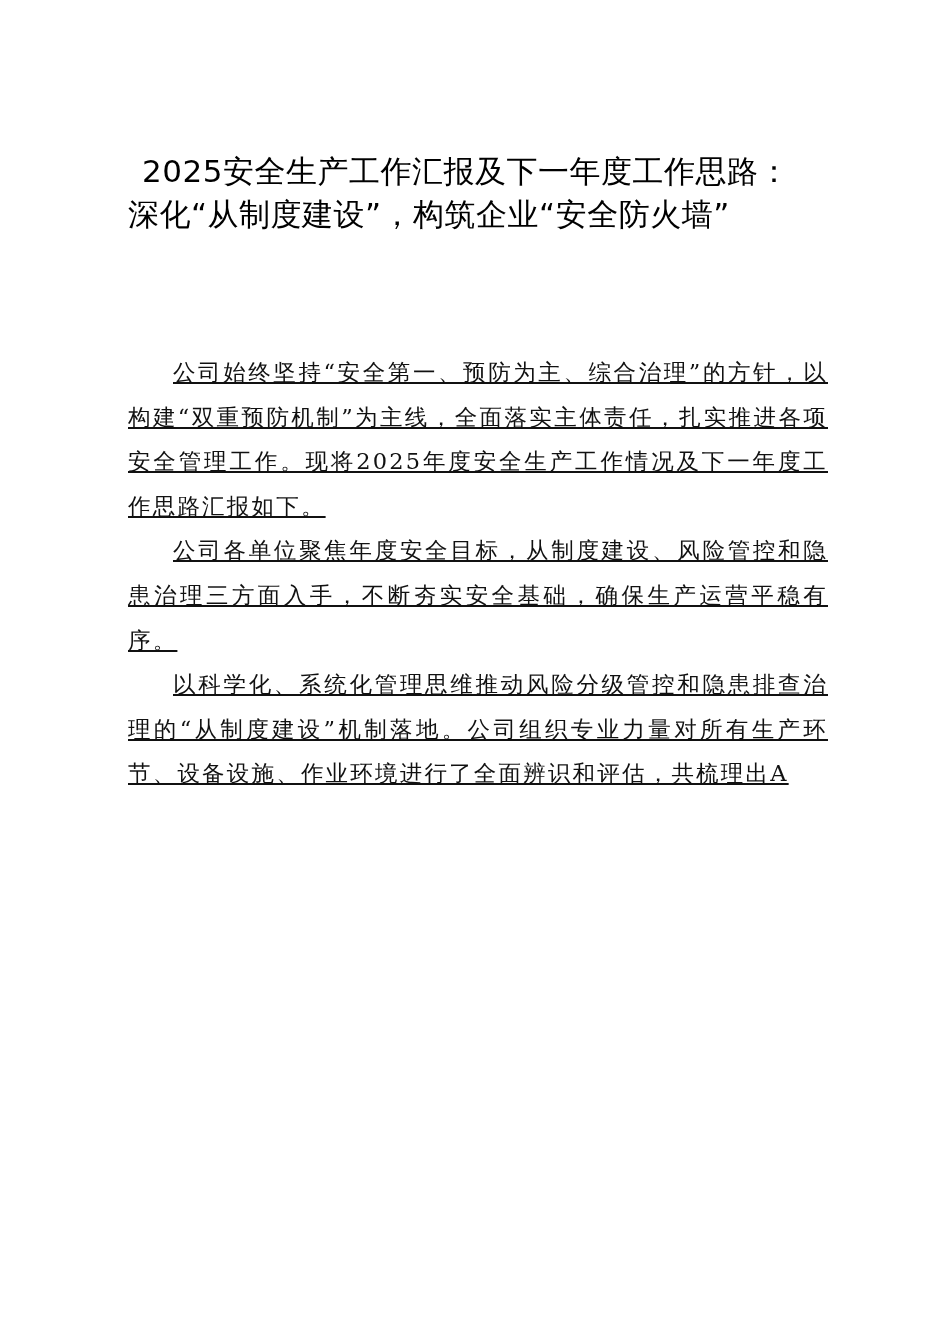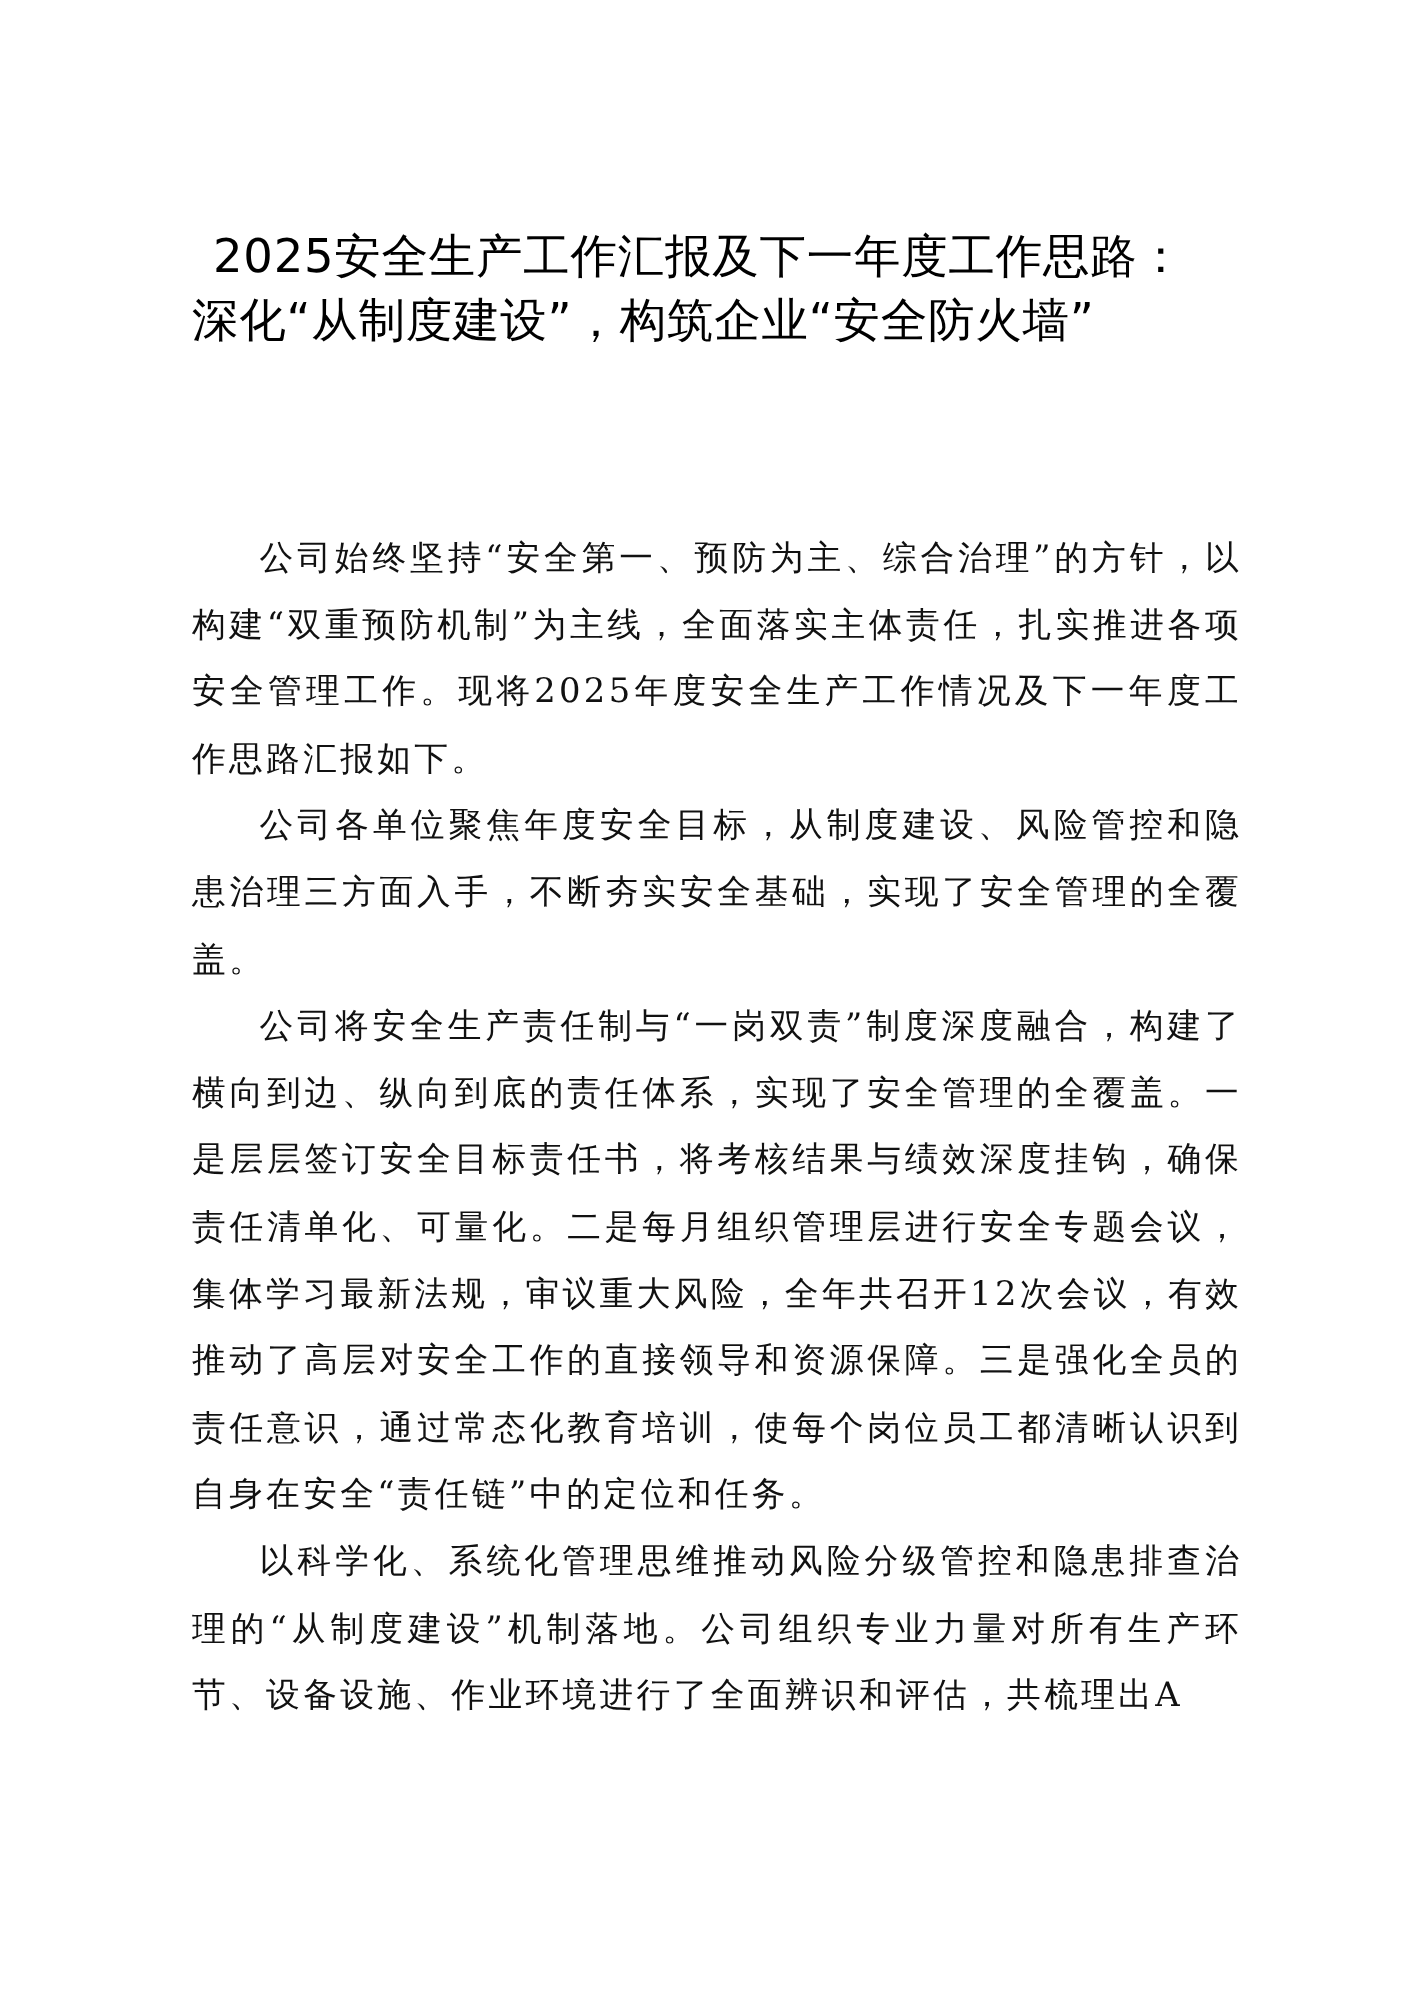--- a/index.html
+++ b/index.html
@@ -44,35 +44,35 @@
     .body {
       position: absolute;
       left: 128px;
       top: 350px;
       width: 700px;
       font-family: "DejaVu Serif", "Liberation Serif", serif;
       font-size: 22.5px;
       line-height: 44.6px;
       color: #111111;
       letter-spacing: 2.2px;
+      text-decoration: underline;
     }
     .para {
       margin: 0;
       text-indent: 2em;
       text-align: justify;
     }
   </style>
 </head>
 <body>
 
 <div class="page">
   <div class="title">
     <span class="line1">2025安全生产工作汇报及下一年度工作思路：</span>
     <span class="line2">深化“从制度建设”，构筑企业“安全防火墙”</span>
   </div>
 
   <div class="body">
     <p class="para">公司始终坚持“安全第一、预防为主、综合治理”的方针，以构建“双重预防机制”为主线，全面落实主体责任，扎实推进各项安全管理工作。现将2025年度安全生产工作情况及下一年度工作思路汇报如下。</p>
-    <p class="para">公司各单位聚焦年度安全目标，从制度建设、风险管控和隐患治理三方面入手，不断夯实安全基础，实现了安全管理的全覆盖。</p>
-    <p class="para">公司将安全生产责任制与“一岗双责”制度深度融合，构建了横向到边、纵向到底的责任体系，实现了安全管理的全覆盖。一是层层签订安全目标责任书，将考核结果与绩效深度挂钩，确保责任清单化、可量化。二是每月组织管理层进行安全专题会议，集体学习最新法规，审议重大风险，全年共召开12次会议，有效推动了高层对安全工作的直接领导和资源保障。三是强化全员的责任意识，通过常态化教育培训，使每个岗位员工都清晰认识到自身在安全“责任链”中的定位和任务。</p>
+    <p class="para">公司各单位聚焦年度安全目标，从制度建设、风险管控和隐患治理三方面入手，不断夯实安全基础，确保生产运营平稳有序。</p>
     <p class="para">以科学化、系统化管理思维推动风险分级管控和隐患排查治理的“从制度建设”机制落地。公司组织专业力量对所有生产环节、设备设施、作业环境进行了全面辨识和评估，共梳理出A</p>
   </div>
 </div>
 
 </body></html>

